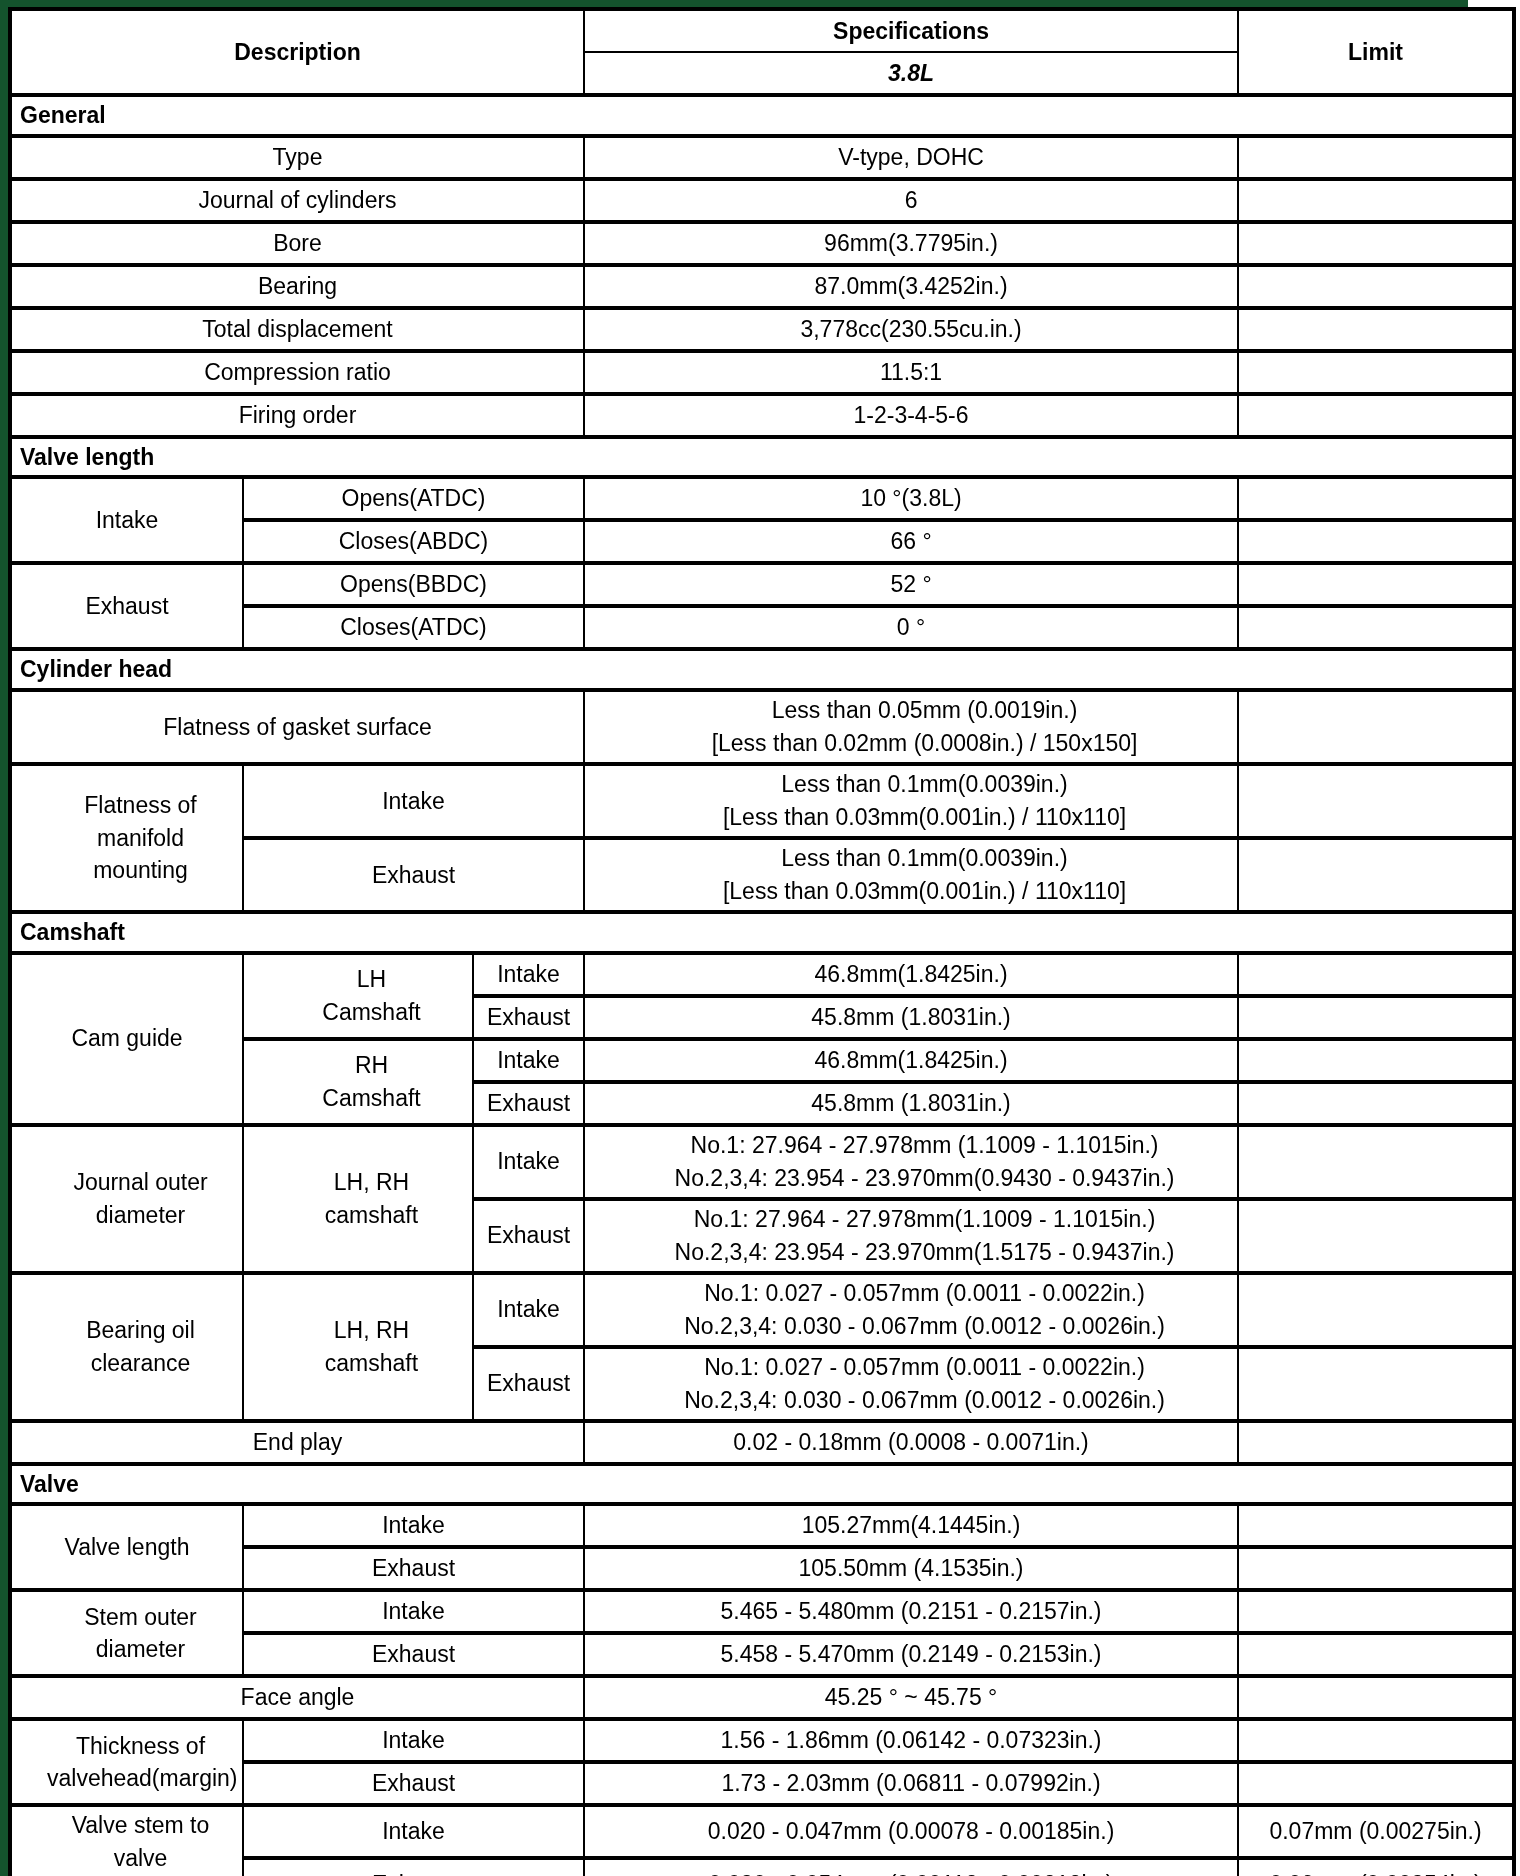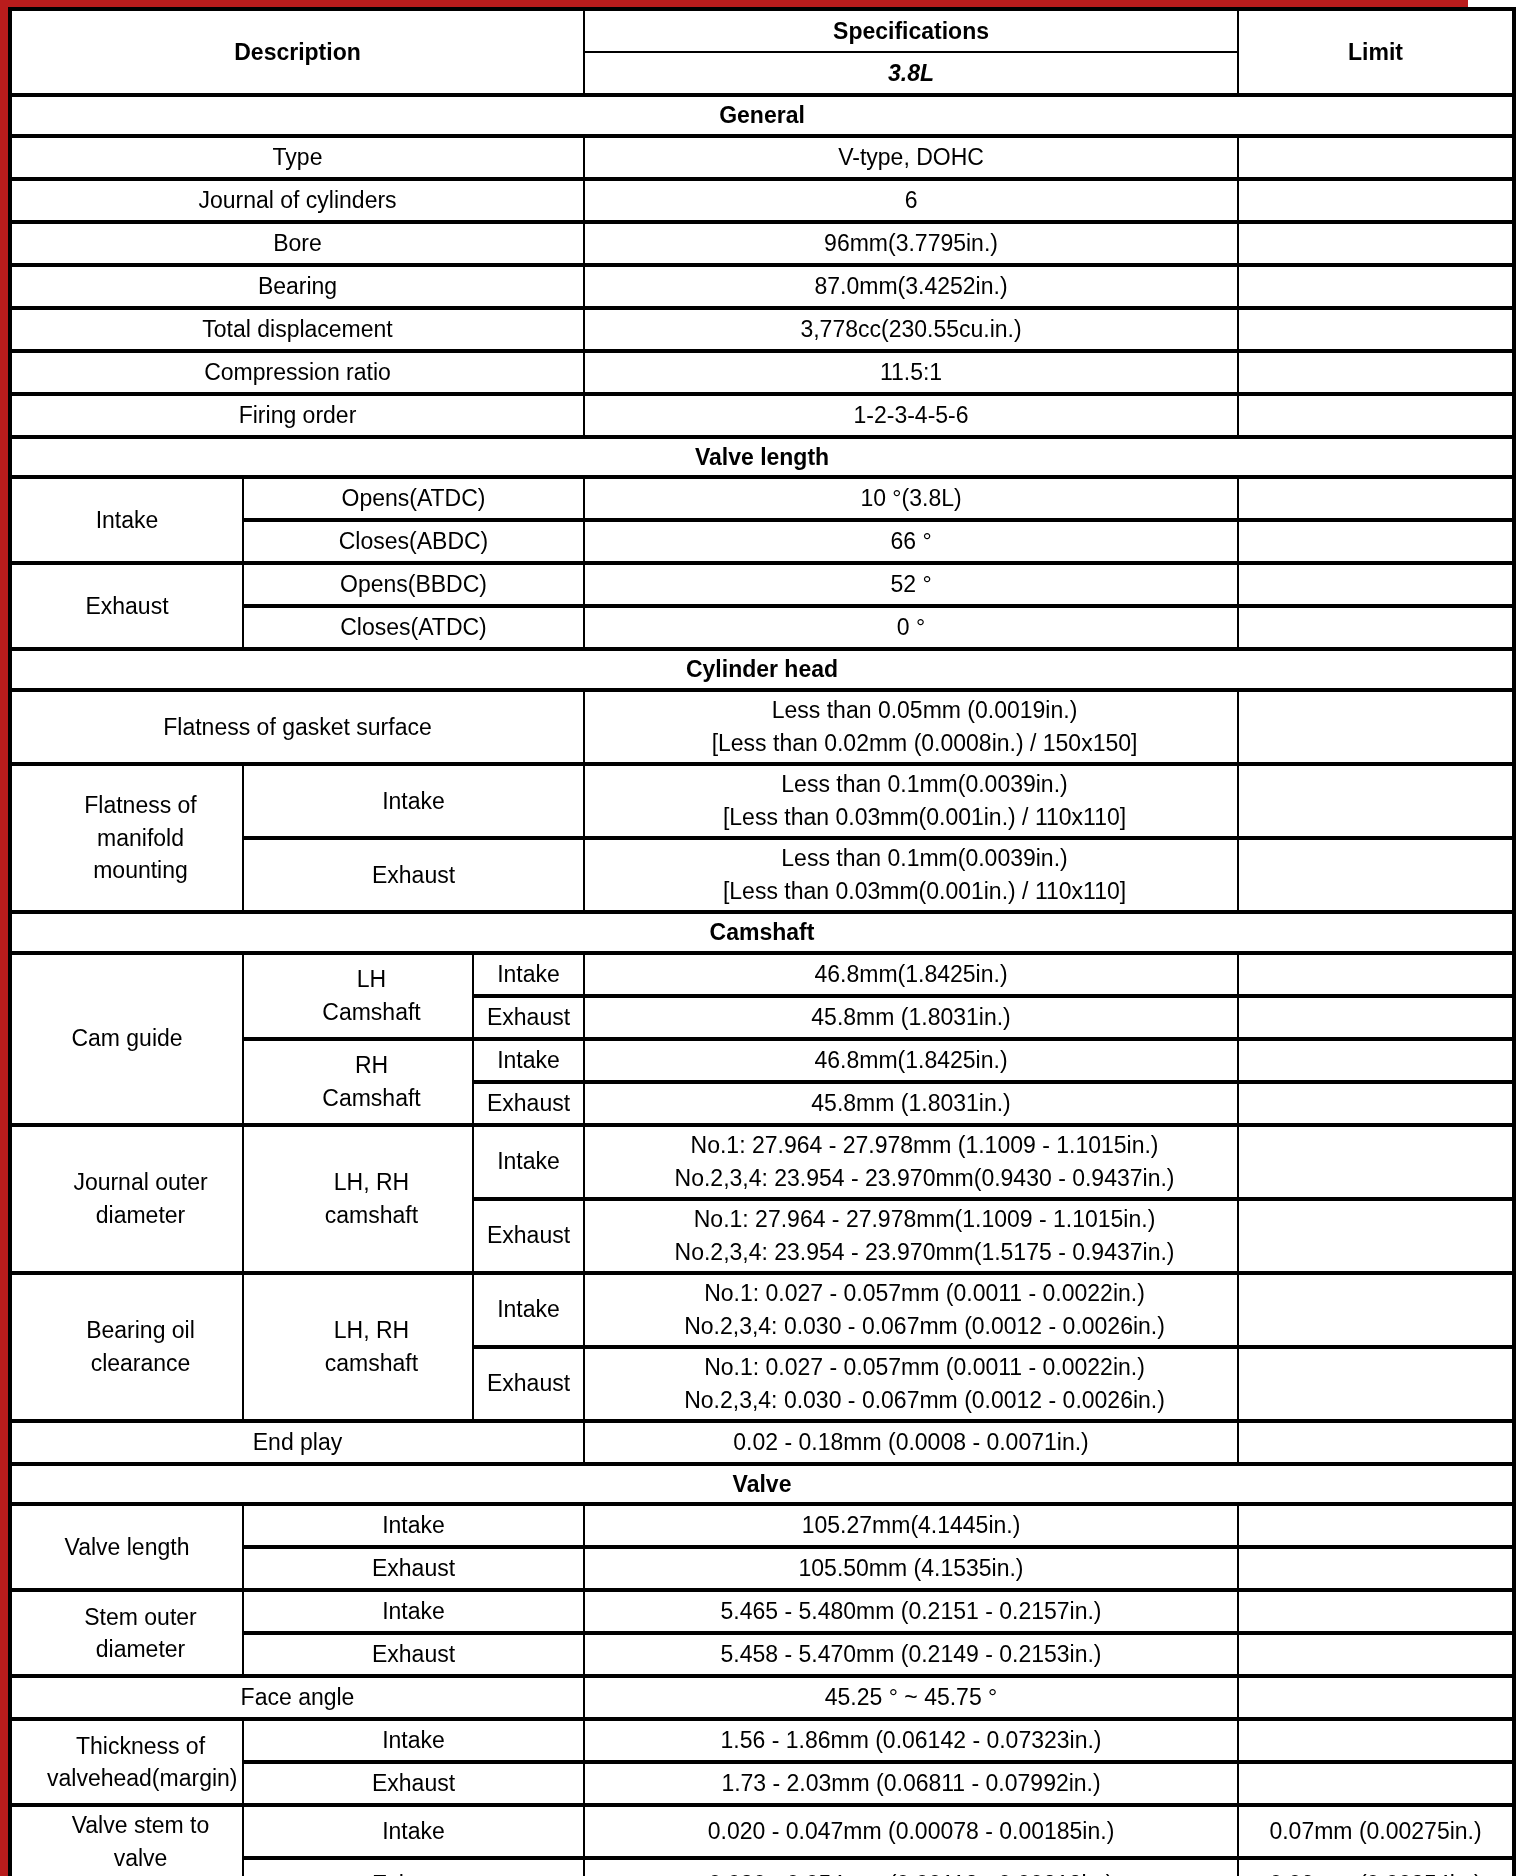--- a/index.html
+++ b/index.html
@@ -4,21 +4,21 @@
 <style>
   html, body {
     margin: 0;
     padding: 0;
     background: #ffffff;
     width: 1520px;
   }
   .page {
     width: 1468px;
     height: 1876px;
-    background: #b91c1c;
+    background: #14532d;
     box-sizing: border-box;
     padding: 7px 8px;
   }
   table.spec-table {
     border-collapse: collapse;
     table-layout: fixed;
     width: 1504px;
     border: 4px solid #000000;
     font-family: "Liberation Sans", "DejaVu Sans", sans-serif;
     font-size: 23px;
@@ -40,21 +40,21 @@
   td.b   { font-weight: bold; }
   td.pre { white-space: pre-line; padding-left: 35px; }
   td.bb-thin { border-bottom-width: 2px; }
   td.bt-thin { border-top-width: 2px; font-style: italic; }
   tr.h-hdr { height: 43px; }
   tr.h-sec { height: 34px; }
   tr.h-std { height: 43px; }
   tr.h-dbl { height: 74px; }
   tr.sec td {
     font-weight: bold;
-    text-align: center;
+    text-align: left;
   }
 </style>
 </head>
 <body>
 
 <div class="page">
   <table class="spec-table">
     <colgroup>
       <col style="width:233px">
       <col style="width:230px">

